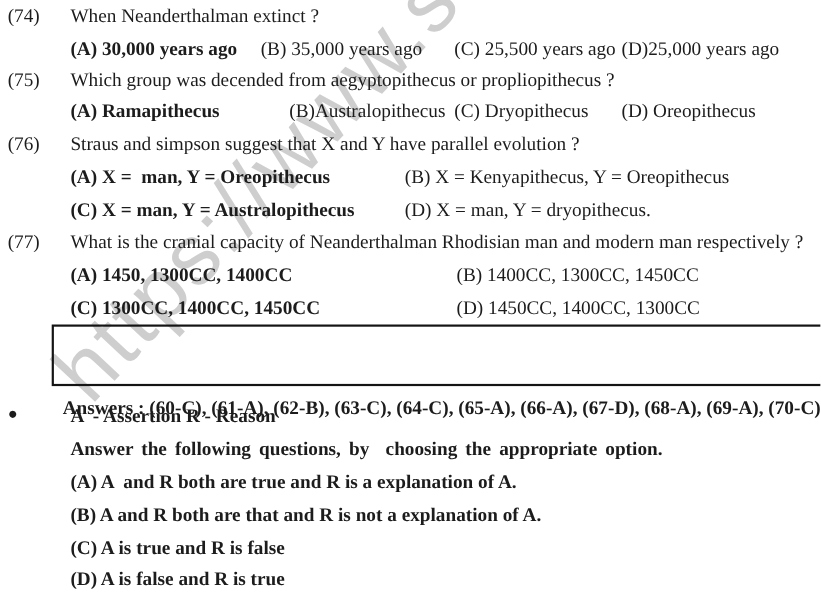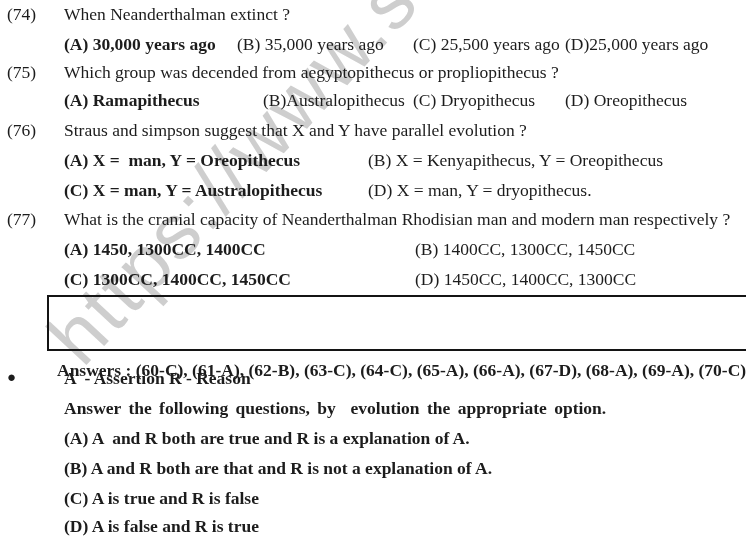--- a/index.html
+++ b/index.html
@@ -114,21 +114,21 @@
 
   <div class="answers-box">
     <div>Answers : (60-C), (61-A), (62-B), (63-C), (64-C), (65-A), (66-A), (67-D), (68-A), (69-A), (70-C),</div>
   </div>
 
   <div class="row bold-row" style="top:368px">
     <span class="bullet">●</span>
     <span class="qtext">A  - Assertion R - Reason</span>
   </div>
   <div class="row bold-row" style="top:398px">
-    <span class="qtext instruction">Answer the following questions, by  evolution the appropriate option.</span>
+    <span class="qtext instruction">Answer the following questions, by  choosing the appropriate option.</span>
   </div>
   <div class="row bold-row" style="top:428px">
     <span class="col-a">(A) A  and R both are true and R is a explanation of A.</span>
   </div>
   <div class="row bold-row" style="top:458px">
     <span class="col-a">(B) A and R both are that and R is not a explanation of A.</span>
   </div>
   <div class="row bold-row" style="top:516px">
     <span class="col-a">(D) A is false and R is true</span>
   </div>

